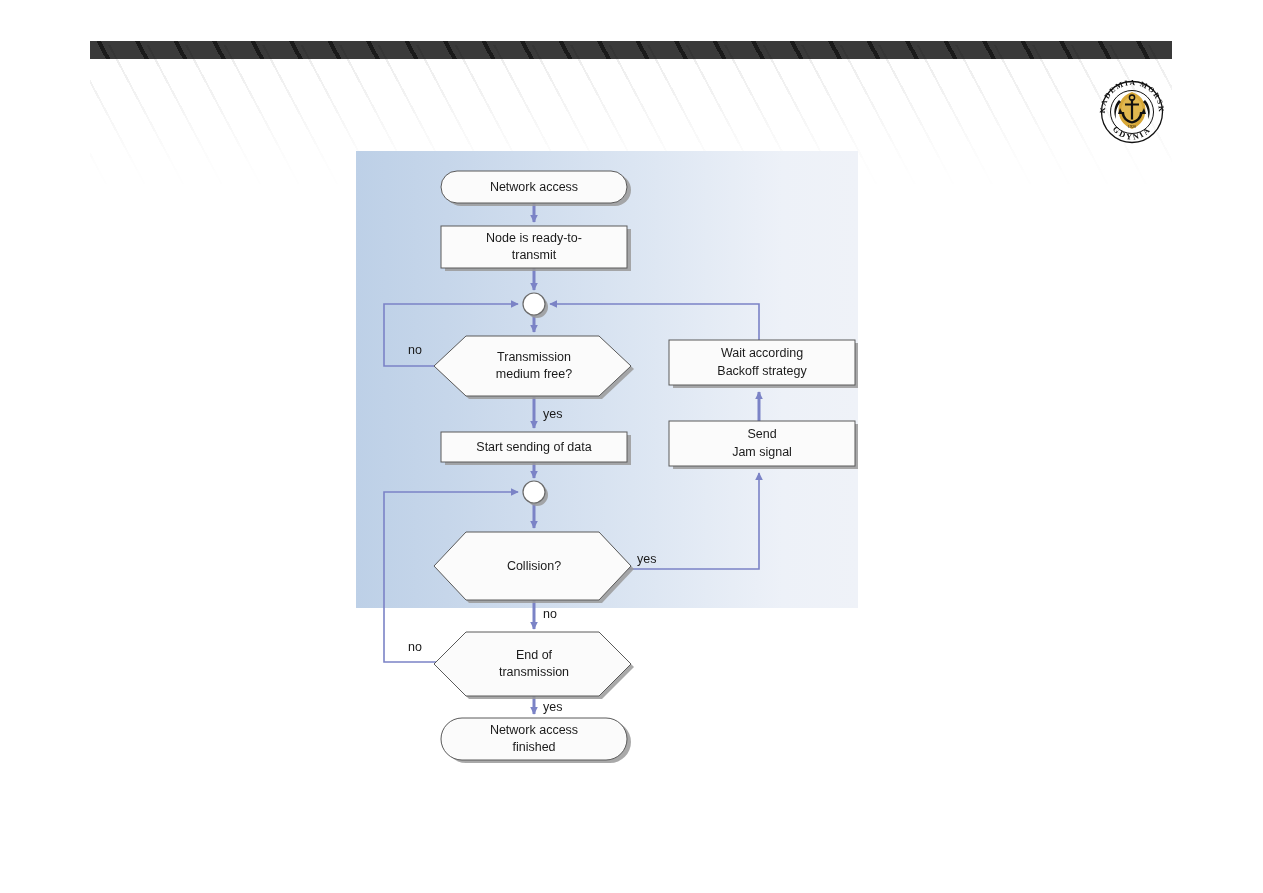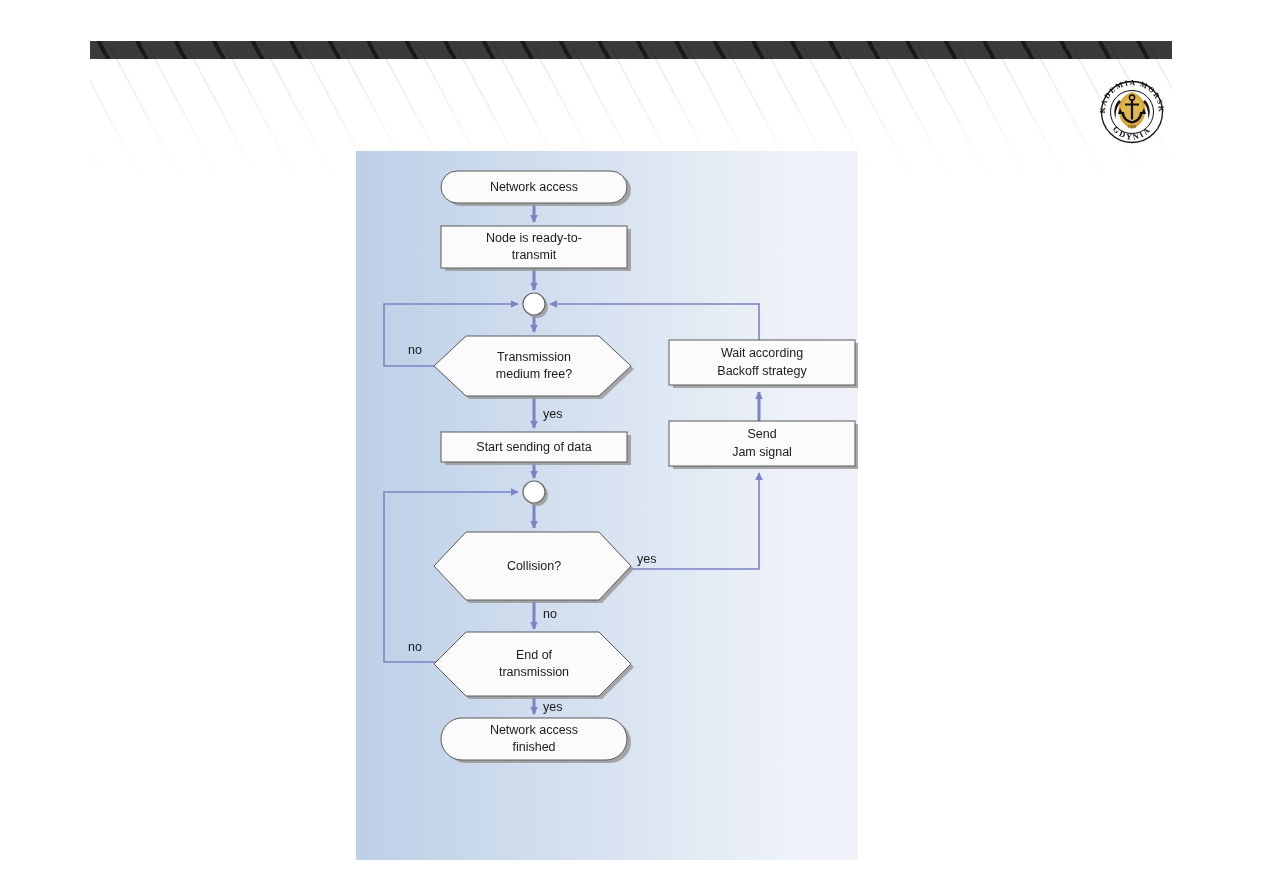--- a/index.html
+++ b/index.html
@@ -73,21 +73,21 @@
     height: 72px;
   }
   .crest svg { display: block; }
 
   
   #chart-panel {
     position: absolute;
     left: 356px;
     top: 151px;
     width: 502px;
-    height: 709px;
+    height: 457px;
     background: linear-gradient(to right, #bdd0e7 0%, #c6d6ea 18%, #dbe5f2 55%, #edf1f8 85%, #eff2f8 100%);
   }
   #chart-svg {
     position: absolute;
     left: 0;
     top: 0;
   }
 
   
   .node-text {

